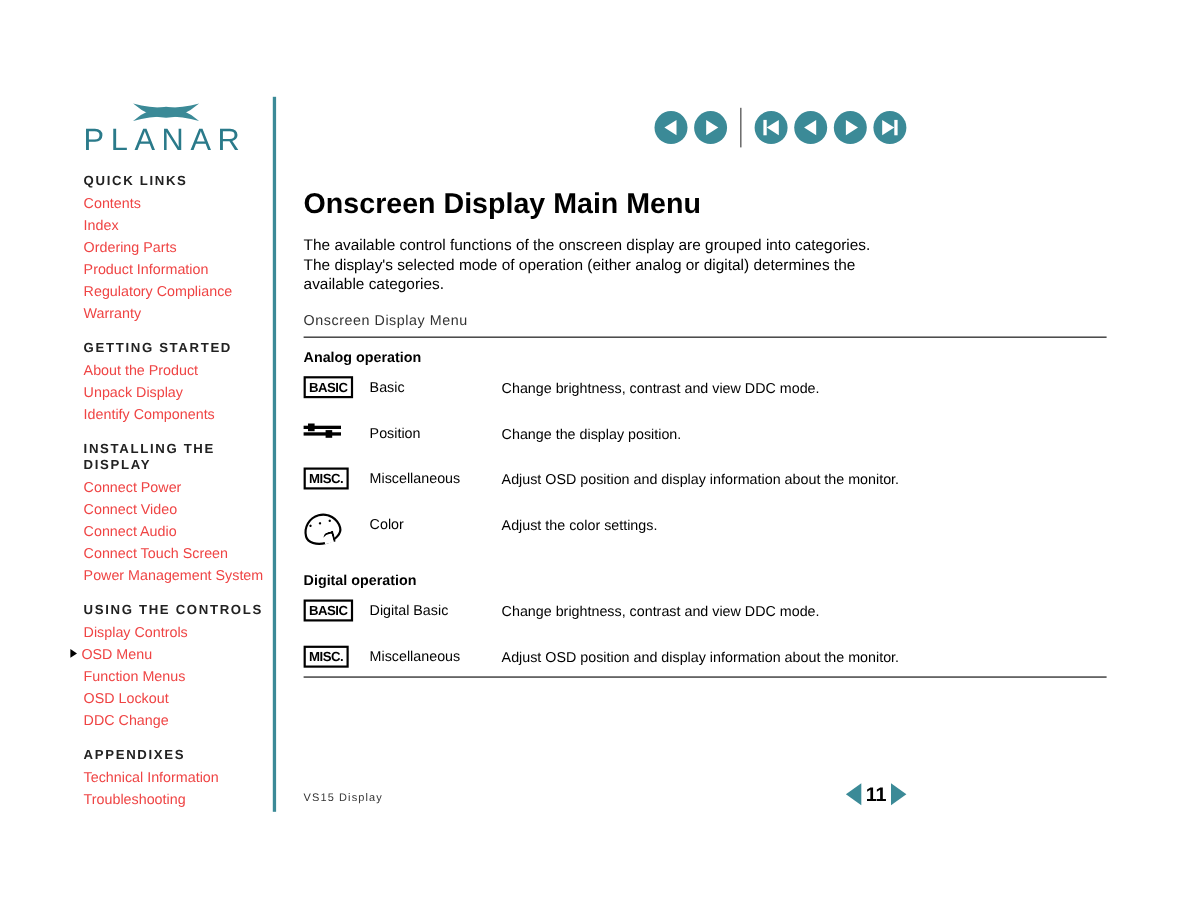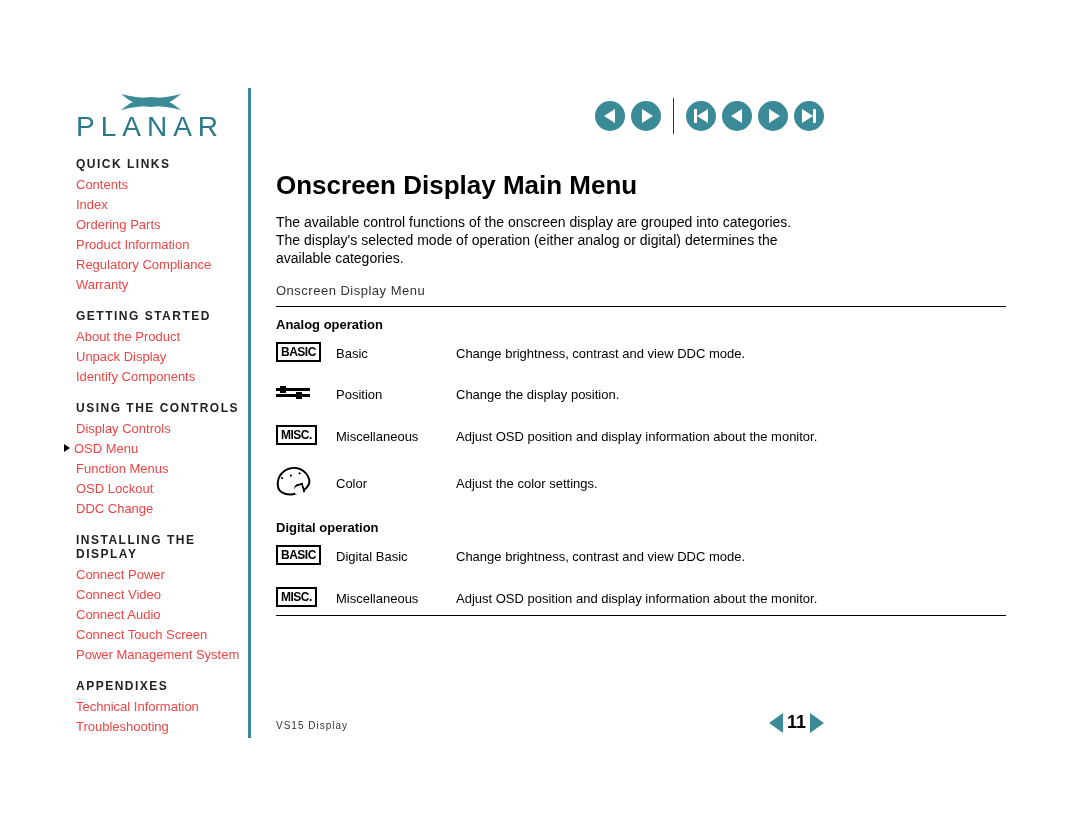--- a/index.html
+++ b/index.html
@@ -19,27 +19,27 @@
 .side-section{margin-bottom:14px}
 .side-heading{font-size:12px;letter-spacing:1.5px;font-weight:600;color:#222;margin-bottom:4px}
 .side-link{color:#ef4444;font-size:13px;line-height:20px;cursor:pointer;display:block}
 .side-link.current::before{content:'';display:inline-block;width:0;height:0;border-top:4px solid transparent;border-bottom:4px solid transparent;border-left:6px solid #000;margin-right:4px;margin-left:-12px;vertical-align:1px}
 .content{position:absolute;left:276px;top:170px;width:730px}
 h1{font-family:"Arial Narrow",Arial,sans-serif;font-size:26px;font-weight:700;margin:0 0 12px 0}
 .intro{font-size:14px;line-height:18px;margin-bottom:16px;max-width:530px}
 .table-title{font-size:13px;letter-spacing:0.5px;color:#333;margin-bottom:8px}
 hr{border:none;border-top:1px solid #000;margin:6px 0 10px 0}
 .subheading{font-weight:700;font-size:13px;margin:6px 0 10px 0}
-.menu-row{display:flex;align-items:center;margin-bottom:22px}
+.menu-row{display:flex;align-items:flex-start;margin-bottom:22px}
 .icon-cell{width:60px}
 .icon-box{border:2px solid #000;padding:1px 3px;display:inline-block;font-family:"Arial Black",sans-serif;font-size:12px;letter-spacing:-0.5px;background:#fff;font-weight:900}
 .name-cell{width:120px;font-size:13px;padding-top:2px}
 .desc-cell{flex:1;font-size:13px;line-height:17px;padding-top:2px}
 .footer-text{position:absolute;left:276px;top:720px;font-size:10px;letter-spacing:1px;color:#333}
-.page-num{position:absolute;right:68px;top:712px;display:flex;align-items:flex-end;gap:0}
+.page-num{position:absolute;right:68px;top:712px;display:flex;align-items:flex-start;gap:0}
 .page-num .num{font-size:18px;font-weight:700;margin:0 4px}
 .page-arrow-l{width:0;height:0;border-top:10px solid transparent;border-bottom:10px solid transparent;border-right:14px solid #3b8a97;cursor:pointer}
 .page-arrow-r{width:0;height:0;border-top:10px solid transparent;border-bottom:10px solid transparent;border-left:14px solid #3b8a97;cursor:pointer}
 .icon-sliders{display:inline-block;width:34px}
 .icon-sliders .s{height:3px;background:#000;margin:3px 0;position:relative}
 .icon-sliders .s::after{content:'';position:absolute;width:6px;height:7px;background:#000;top:-2px}
 .icon-sliders .s:first-child::after{left:4px}
 .icon-sliders .s:last-child::after{left:20px}
 .icon-palette{display:inline-block;width:30px;height:24px;border:2px solid #000;border-radius:50% 50% 50% 50% / 60% 60% 40% 40%;position:relative;transform:rotate(-15deg)}
 .icon-palette::before{content:'• • •';position:absolute;font-size:8px;top:2px;left:4px;letter-spacing:2px}
@@ -95,34 +95,34 @@
       <a class="side-link">Regulatory Compliance</a>
       <a class="side-link">Warranty</a>
     </div>
     <div class="side-section">
       <div class="side-heading">GETTING STARTED</div>
       <a class="side-link">About the Product</a>
       <a class="side-link">Unpack Display</a>
       <a class="side-link">Identify Components</a>
     </div>
     <div class="side-section">
+      <div class="side-heading">INSTALLING THE DISPLAY</div>
+      <a class="side-link">Connect Power</a>
+      <a class="side-link">Connect Video</a>
+      <a class="side-link">Connect Audio</a>
+      <a class="side-link">Connect Touch Screen</a>
+      <a class="side-link">Power Management System</a>
+    </div>
+    <div class="side-section">
       <div class="side-heading">USING THE CONTROLS</div>
       <a class="side-link">Display Controls</a>
       <a class="side-link current">OSD Menu</a>
       <a class="side-link">Function Menus</a>
       <a class="side-link">OSD Lockout</a>
       <a class="side-link">DDC Change</a>
-    </div>
-    <div class="side-section">
-      <div class="side-heading">INSTALLING THE DISPLAY</div>
-      <a class="side-link">Connect Power</a>
-      <a class="side-link">Connect Video</a>
-      <a class="side-link">Connect Audio</a>
-      <a class="side-link">Connect Touch Screen</a>
-      <a class="side-link">Power Management System</a>
     </div>
     <div class="side-section">
       <div class="side-heading">APPENDIXES</div>
       <a class="side-link">Technical Information</a>
       <a class="side-link">Troubleshooting</a>
     </div>
   </div>
 
   <div class="content">
     <h1>Onscreen Display Main Menu</h1>

